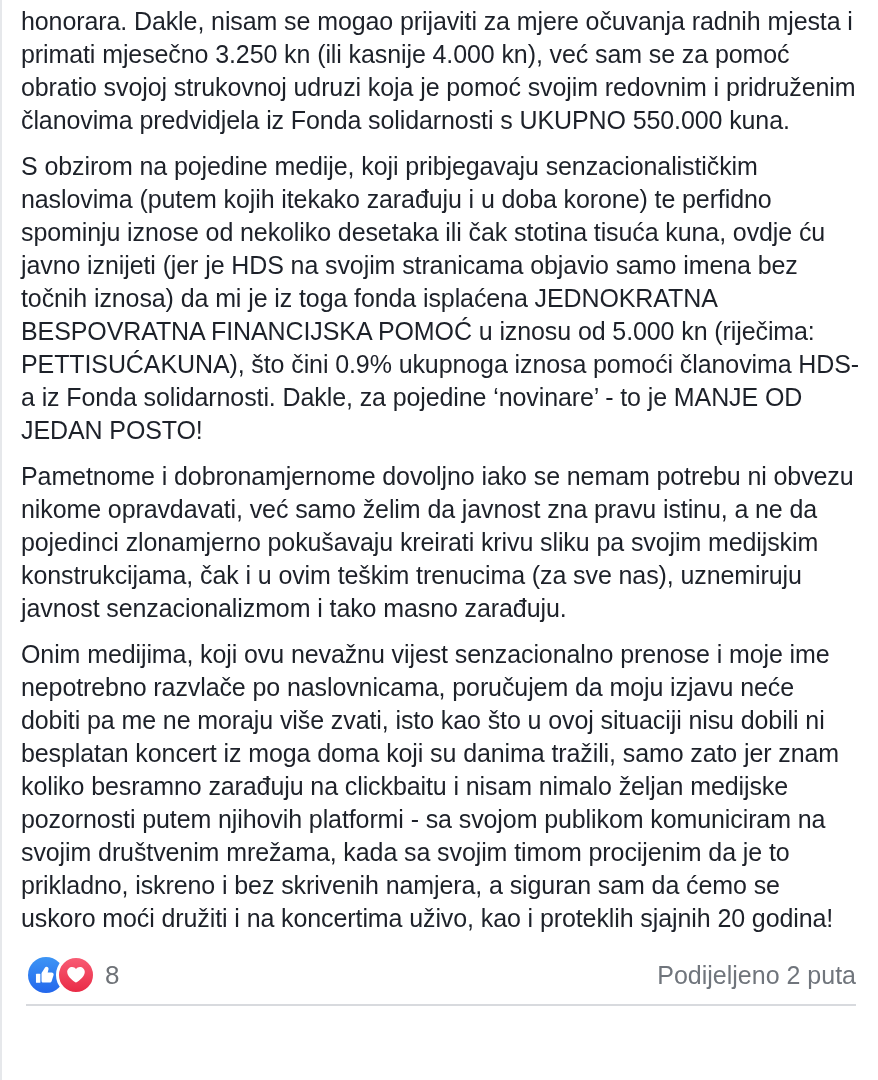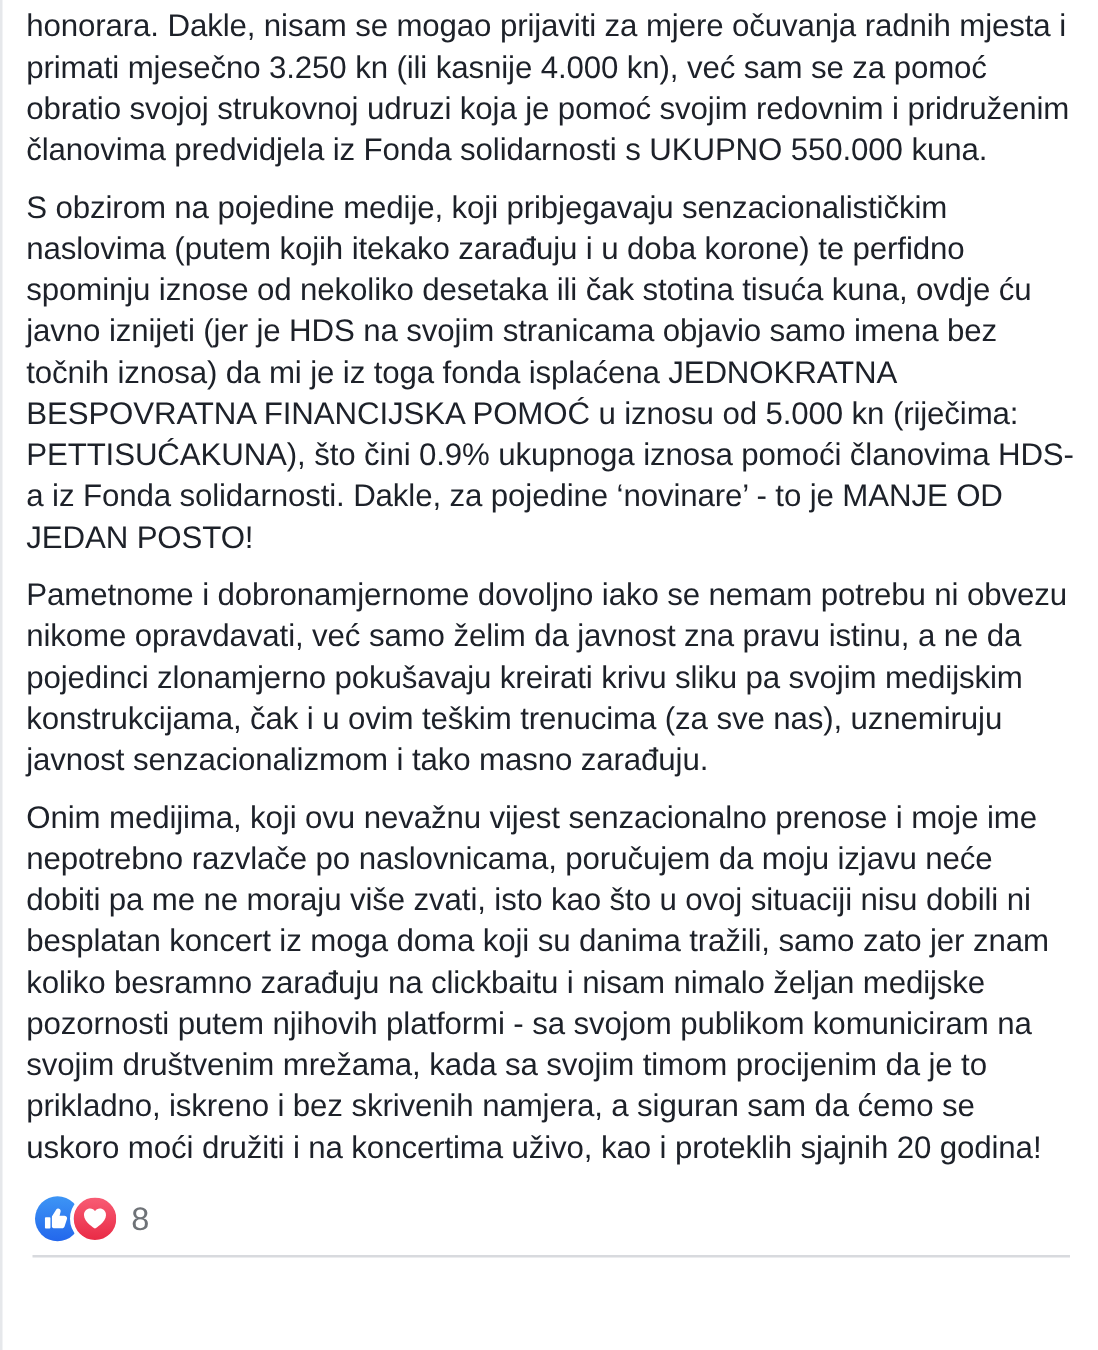--- a/index.html
+++ b/index.html
@@ -102,17 +102,18 @@
           <path fill="#ffffff" d="M5 13.1c.18.25.47.4.78.4h4.9c.65 0 1.22-.42 1.42-1.03l1.37-4.2c.06-.18.1-.37.1-.56 0-.83-.67-1.5-1.5-1.5H9.2l.6-2.3c.03-.12.05-.25.05-.38C9.85 2.7 9.15 2 8.3 2c-.42 0-.8.22-1.02.57L4.9 6.4c-.1.17-.16.36-.16.56v5.64c0 .18.1.35.26.5z"></path>
         </svg>
       </span>
       <span class="reaction love">
         <svg width="22" height="22" viewBox="0 0 16 16" aria-hidden="true">
           <path fill="#ffffff" d="M8 13.6C7.76 13.6 1.6 9.9 1.6 5.9 1.6 3.6 3.3 2.1 5.2 2.1 6.4 2.1 7.4 2.7 8 3.6 8.6 2.7 9.6 2.1 10.8 2.1c1.9 0 3.6 1.5 3.6 3.8 0 4-6.16 7.7-6.4 7.7z"></path>
         </svg>
       </span>
       <span class="reaction-count">8</span>
     </div>
+    <div class="share-count">Podijeljeno 2 puta</div>
   </div>
 
   <div class="divider"></div>
 
 </div>
 
 </body></html>

